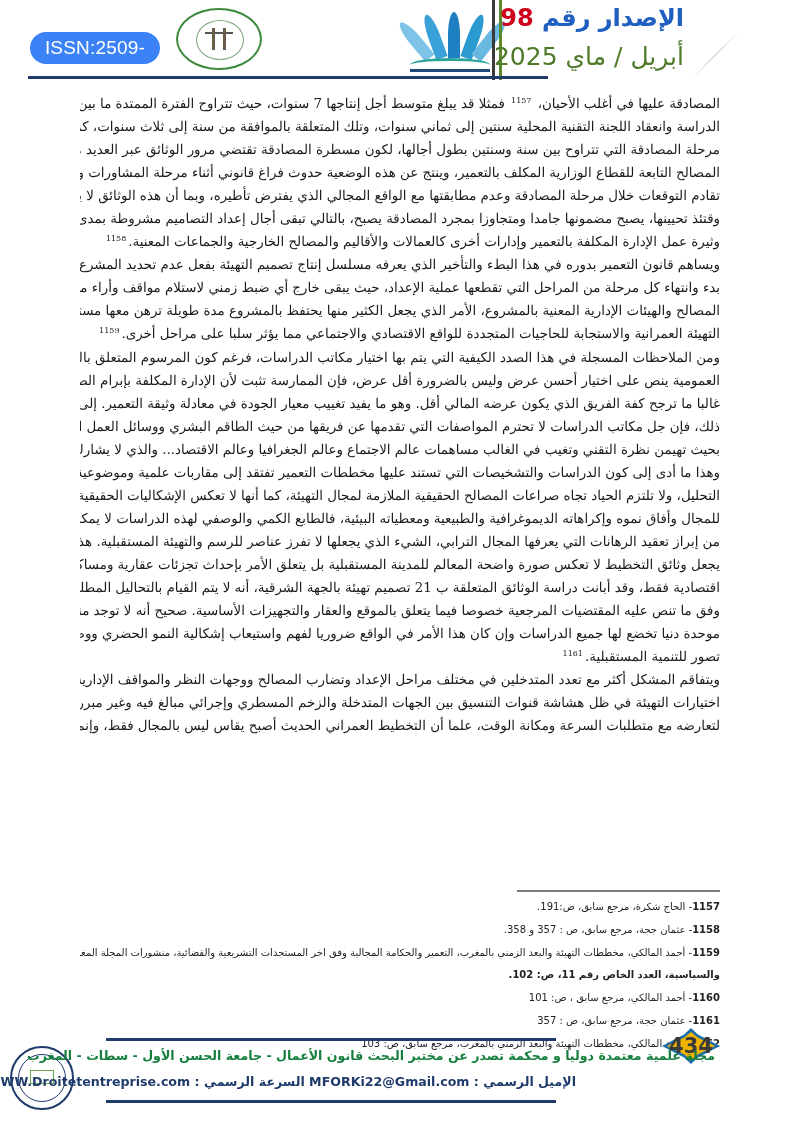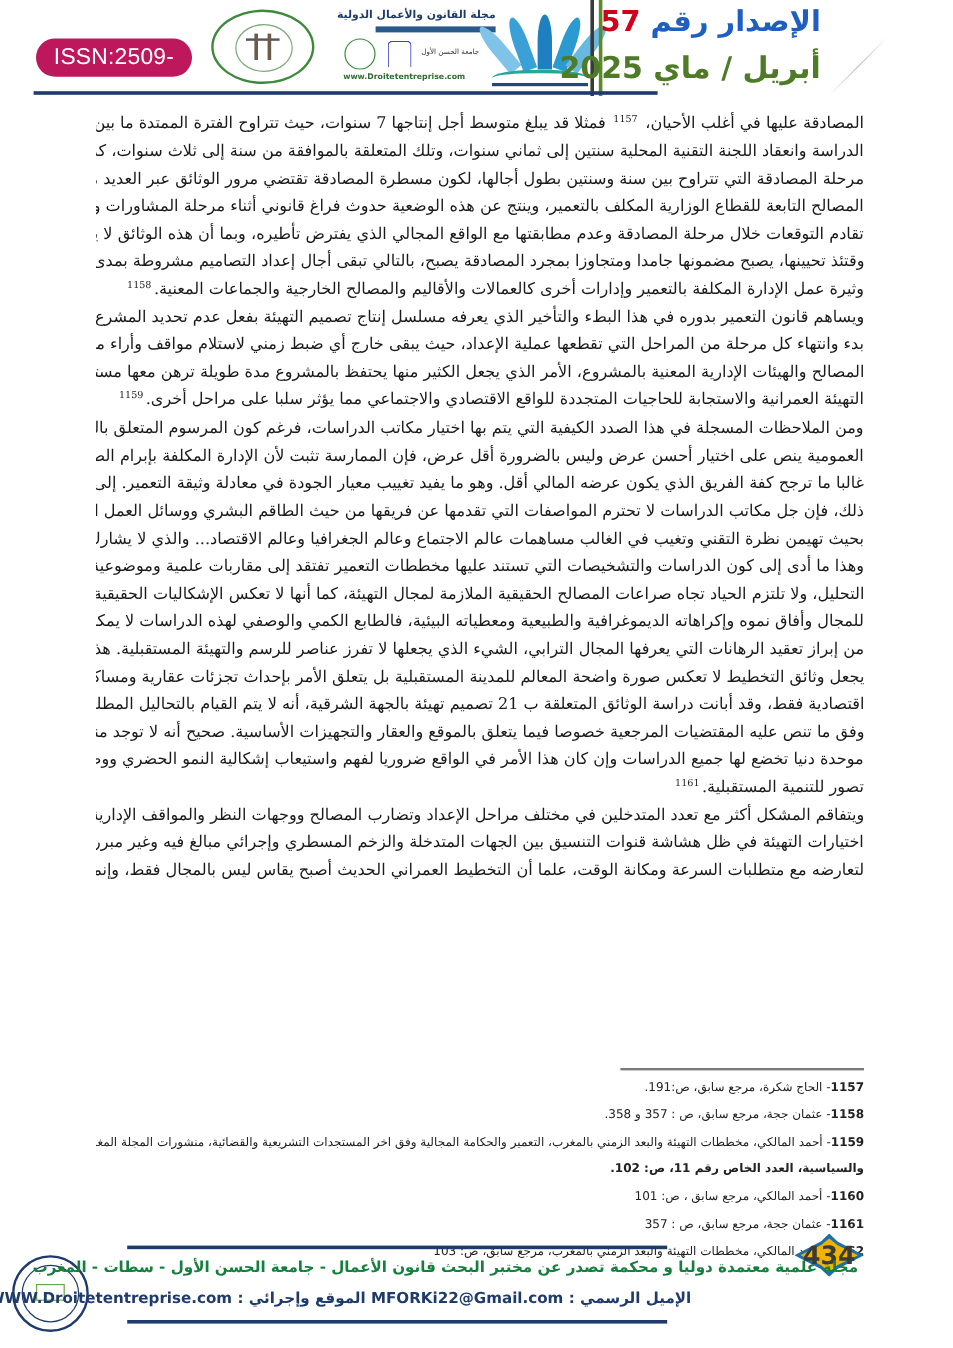--- a/index.html
+++ b/index.html
@@ -1,38 +1,38 @@
 <!DOCTYPE html>
 <html><head>
 <meta charset="utf-8">
 <style>
   html, body { margin:0; padding:0; background:#ffffff; }
   body { width:794px; height:1123px; position:relative; overflow:hidden; font-family:"DejaVu Sans", sans-serif; color:#1a1a1a; }
 
   
   .header { position:absolute; left:0; top:0; width:794px; height:80px; }
-  .issn { position:absolute; left:30px; top:32px; width:130px; height:32px; background:#be185d; border-radius:16px; color:#fff; font-family:"Liberation Sans", sans-serif; font-size:19px; line-height:32px; text-align:center; letter-spacing:0.2px; }
+  .issn { position:absolute; left:30px; top:32px; width:130px; height:32px; background:#3b82f6; border-radius:16px; color:#fff; font-family:"Liberation Sans", sans-serif; font-size:19px; line-height:32px; text-align:center; letter-spacing:0.2px; }
   .seal { position:absolute; left:176px; top:8px; width:86px; height:62px; border:2px solid #3d8a3d; border-radius:50%; box-sizing:border-box; }
   .seal .inner { position:absolute; left:18px; top:10px; width:46px; height:38px; border:1px solid #7aa87a; border-radius:50%; }
   .seal .scale { position:absolute; left:34px; top:18px; width:14px; height:22px; border-left:3px solid #6b5b4a; border-right:3px solid #6b5b4a; box-sizing:border-box; }
   .seal .beam { position:absolute; left:27px; top:22px; width:28px; height:2px; background:#555; }
   .journal-logo { position:absolute; left:283px; top:8px; width:130px; height:62px; }
   .journal-logo .title { position:absolute; right:0; top:0; font-size:9px; font-weight:bold; color:#1f3b6b; white-space:nowrap; direction:rtl; }
   .journal-logo .bar { position:absolute; right:0; top:14px; width:100px; height:5px; background:#2a5a8a; }
   .journal-logo .mini-seal { position:absolute; left:4px; top:24px; width:26px; height:26px; border:1.5px solid #3d8a3d; border-radius:50%; box-sizing:border-box; }
   .journal-logo .uni { position:absolute; left:40px; top:26px; width:20px; height:22px; border:1.5px solid #4040c0; border-bottom:none; border-radius:4px 4px 0 0; box-sizing:border-box; }
   .journal-logo .uni-text { position:absolute; left:68px; top:32px; font-size:6px; color:#333; direction:rtl; }
   .journal-logo .url { position:absolute; left:3px; bottom:2px; font-size:6.5px; font-weight:bold; color:#2e6b2e; }
   .book { position:absolute; left:410px; top:4px; width:80px; height:70px; }
   .book .leaf { position:absolute; bottom:16px; width:12px; height:46px; border-radius:60% 60% 0 0; transform-origin:bottom center; }
   .book .base { position:absolute; left:0; bottom:2px; width:80px; height:14px; border-top:3px solid #2aa59a; border-radius:50% 50% 0 0; border-bottom:3px solid #1e4a7a; box-sizing:border-box; }
   .vbar { position:absolute; left:492px; top:0; width:10px; height:80px; border-left:3px solid #3a3a3a; border-right:3px solid #5c8a2b; box-sizing:border-box; }
   .issue { position:absolute; right:110px; top:4px; direction:rtl; font-family:"DejaVu Sans", sans-serif; font-weight:bold; font-size:24px; color:#1f5fbf; white-space:nowrap; }
   .issue .num { color:#d0021b; }
-  .date { position:absolute; right:110px; top:42px; direction:rtl; font-family:"DejaVu Sans", sans-serif; font-weight:bold; font-size:25px; color:#4f7a28; white-space:nowrap; }
+  .date { position:absolute; right:110px; top:42px; direction:rtl; font-family:"DejaVu Sans", sans-serif; font-weight:normal; font-size:25px; color:#4f7a28; white-space:nowrap; }
   .slash { position:absolute; left:715px; top:20px; width:1px; height:70px; background:linear-gradient(#fff,#bbb,#fff); transform:rotate(45deg); }
   .header-rule { position:absolute; left:28px; top:76px; width:520px; height:3px; background:#1f3b6b; }
 
   
   .content { position:absolute; left:80px; top:92px; width:640px; direction:rtl; text-align:justify; text-align-last:right; font-family:"DejaVu Serif", serif; font-size:13.4px; line-height:23.05px; color:#1a1a1a; }
   .content p { margin:0; }
   .content .line { display:block; text-align:justify; text-align-last:justify; white-space:nowrap; overflow:hidden; }
   .content .line.last { text-align-last:right; }
   sup { font-size:8px; vertical-align:super; line-height:0; margin:0 2px; }
 
@@ -62,43 +62,35 @@
 
 <div class="header">
   <div class="issn">ISSN:2509-0291</div>
 
   <div class="seal">
     <div class="inner"></div>
       <div class="beam"></div>
       <div class="scale"></div>
   </div>
 
-  <div class="journal-logo">
-    <div class="title">مجلة القانون والأعمال الدولية</div>
-    <div class="bar"></div>
-    <div class="mini-seal"></div>
-    <div class="uni"></div>
-    <div class="uni-text">جامعة الحسن الأول</div>
-    <div class="url">www.Droitetentreprise.com</div>
-  </div>
 
   <div class="book">
     <div class="leaf" style="left:14px;background:#7fc4e8;transform:rotate(-40deg);"></div>
     <div class="leaf" style="left:26px;background:#3aa0d8;transform:rotate(-20deg);"></div>
     <div class="leaf" style="left:38px;background:#1e80c0;transform:rotate(0deg);"></div>
     <div class="leaf" style="left:50px;background:#2a9ad0;transform:rotate(20deg);"></div>
     <div class="leaf" style="left:60px;background:#68b8e0;transform:rotate(38deg);"></div>
     <div class="base"></div>
   </div>
 
   <div class="vbar"></div>
 
   <div class="issue">
     <span>الإصدار رقم</span>
-    <span class="num">57</span>
+    <span class="num">98</span>
   </div>
   <div class="date">أبريل / ماي 2025</div>
   <div class="slash"></div>
   <div class="header-rule"></div>
 </div>
 
 <div class="content" id="content">
     <p>
       <span class="line">المصادقة عليها في أغلب الأحيان، <sup>1157</sup> فمثلا قد يبلغ متوسط أجل إنتاجها 7 سنوات، حيث تتراوح الفترة الممتدة ما بين مرحلة</span>
       <span class="line">الدراسة وانعقاد اللجنة التقنية المحلية سنتين إلى ثماني سنوات، وتلك المتعلقة بالموافقة من سنة إلى ثلاث سنوات، كما تمتاز</span>
@@ -157,16 +149,16 @@
 <div class="foot-rule1"></div>
 <div class="page-badge">
   <div class="star"></div>
     <div class="star2"></div>
   <div class="num">434</div>
 </div>
 <div class="foot-line1">مجلة علمية معتمدة دوليا و محكمة تصدر عن مختبر البحث قانون الأعمال - جامعة الحسن الأول - سطات - المغرب</div>
 <div class="foot-line2">
   <span>الإميل الرسمي :</span>
   <span class="ltr">MFORKi22@Gmail.com</span>
-  <span>الموقع وإجرائي :</span>
+  <span>السرعة الرسمي :</span>
   <span class="ltr">WWW.Droitetentreprise.com</span>
 </div>
 <div class="foot-rule2"></div>
 
 </body></html>

